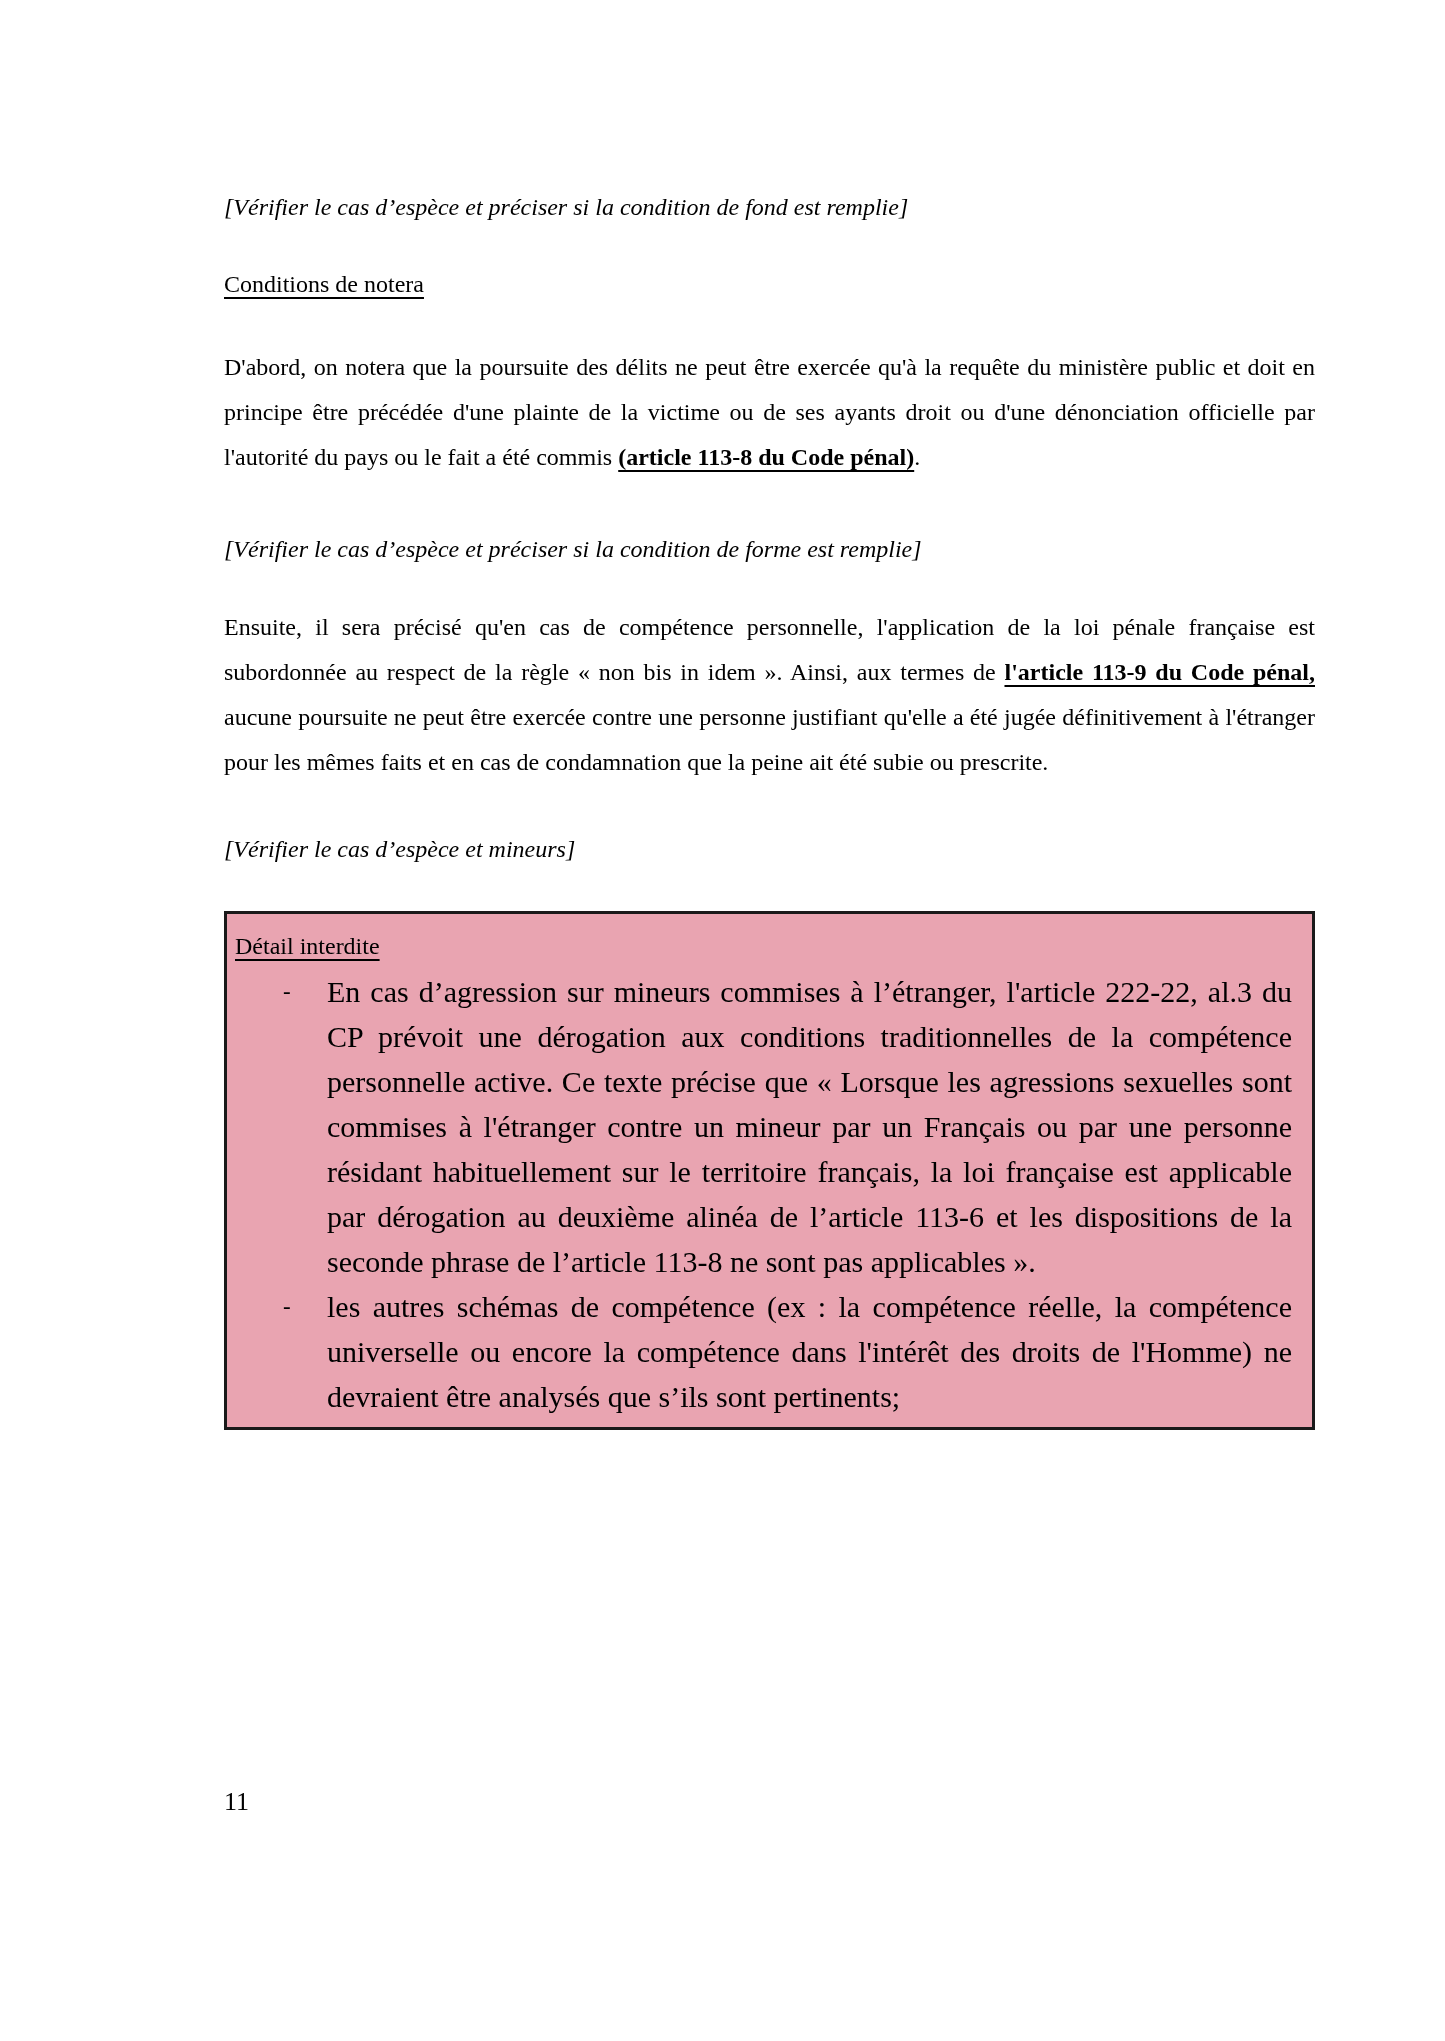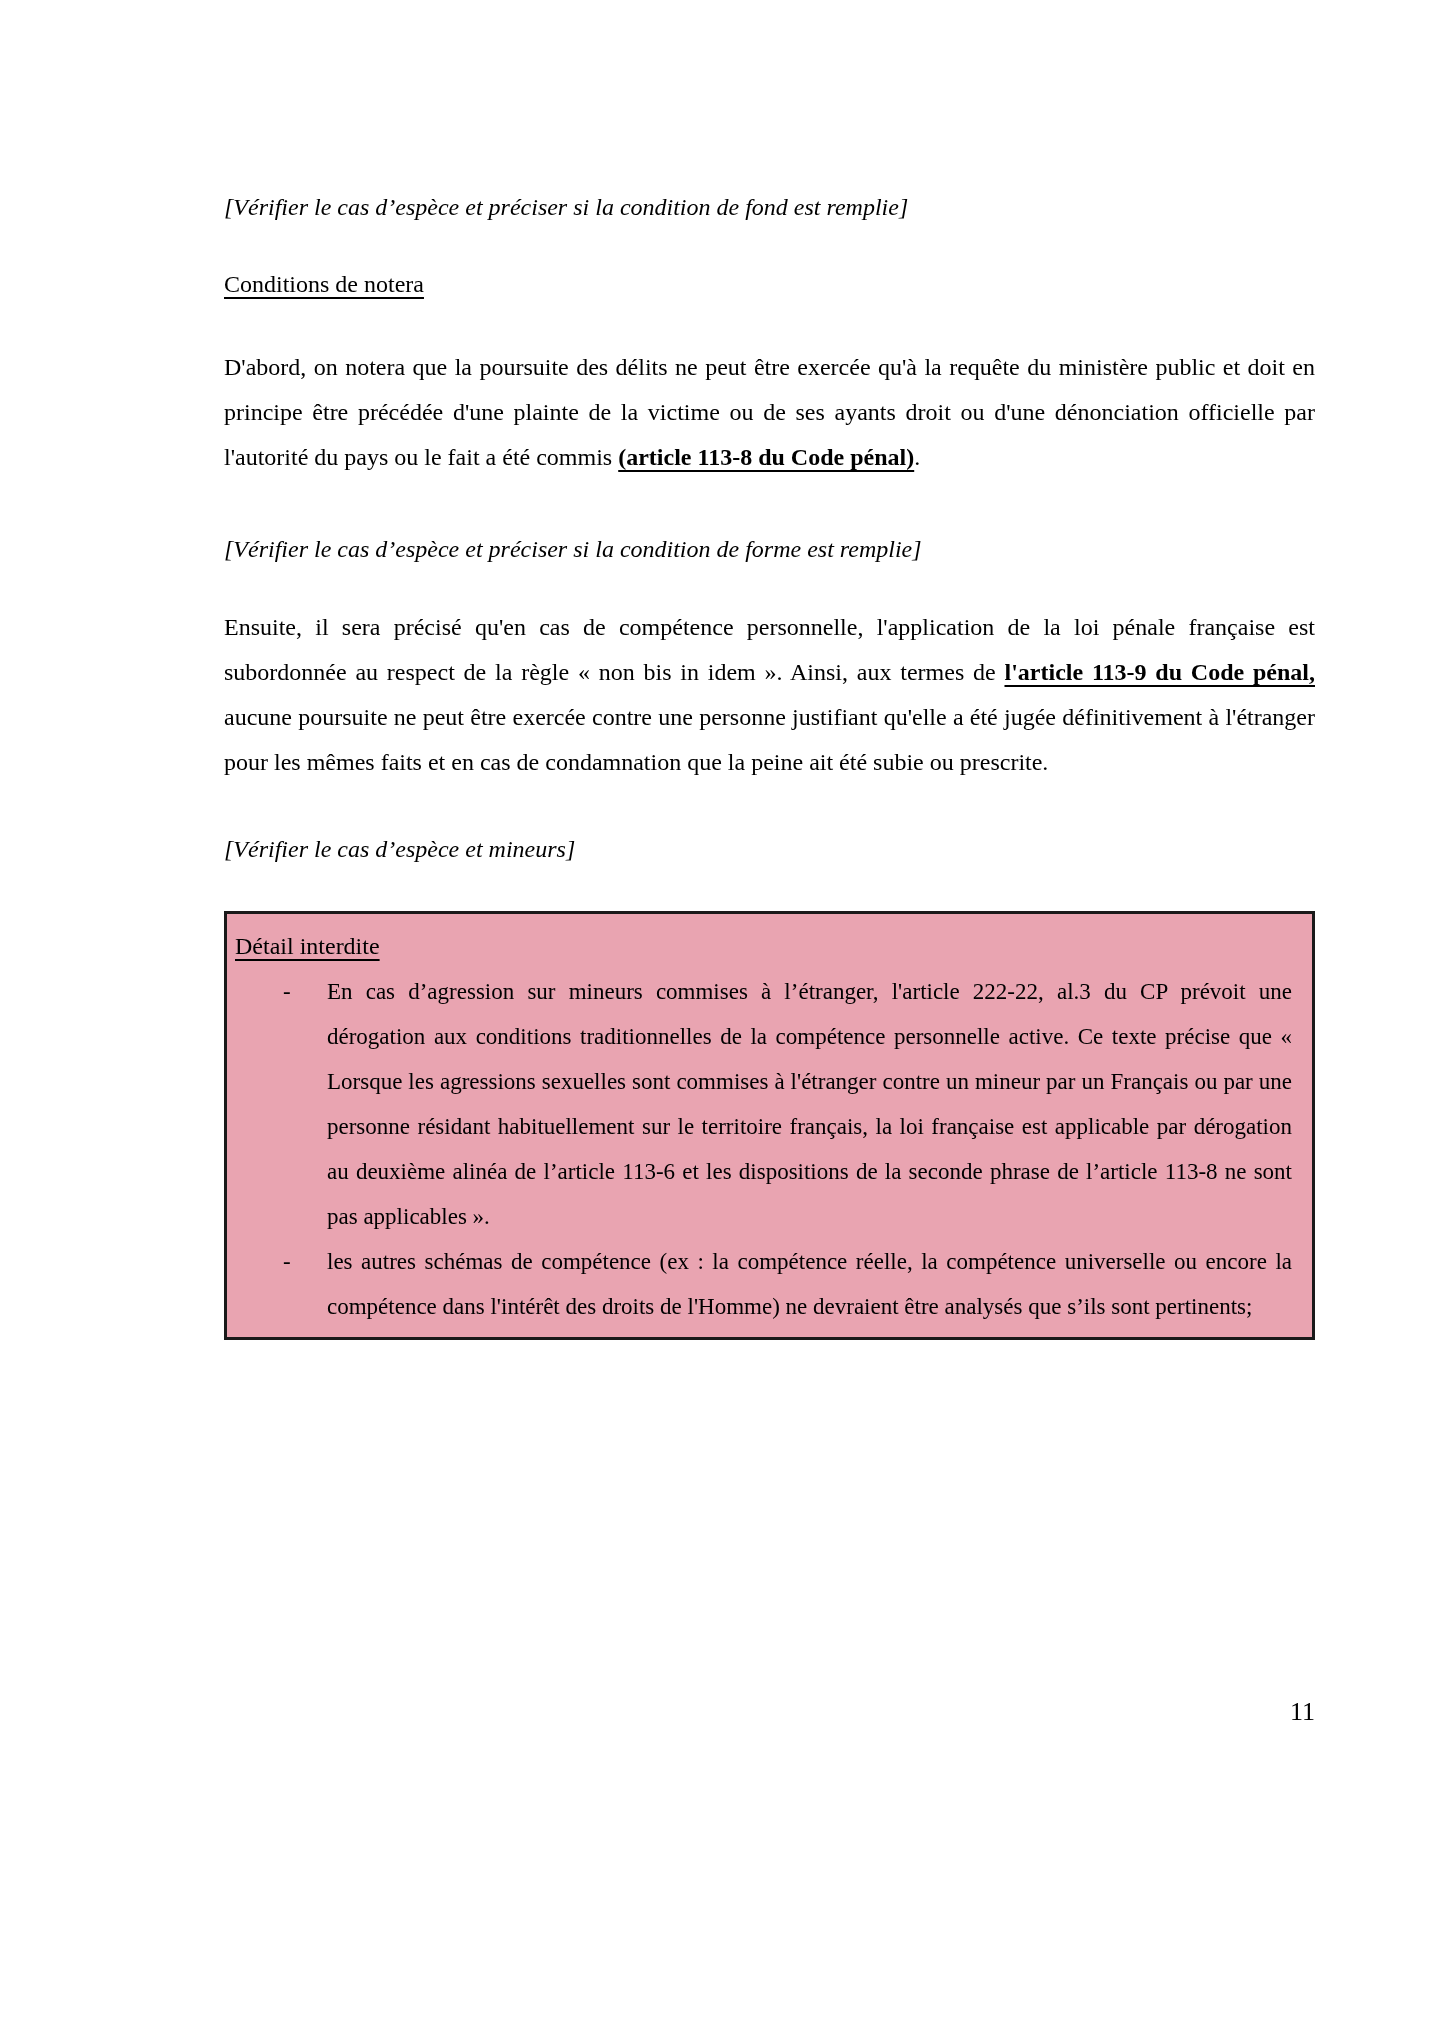--- a/index.html
+++ b/index.html
@@ -75,21 +75,21 @@
   }
   .tech-list {
     list-style: none;
     margin: 0;
     padding: 0;
   }
   .tech-item {
     position: relative;
     margin: 0;
     padding-left: 92px;
-    font-size: 23px;
+    font-size: 30px;
     line-height: 45px;
     text-align: justify;
   }
   .tech-item::before {
     content: "-";
     position: absolute;
     left: 48px;
     top: 0;
     font-size: 23px;
     line-height: 45px;
@@ -97,21 +97,21 @@
   .footer {
     margin-top: 355px;
     font-size: 15px;
     line-height: 28px;
   }
   .footer p { margin: 0; }
   .page-number {
     margin: 2px 0 0 0;
     font-size: 26px;
     line-height: 34px;
-    text-align: right;
+    text-align: left;
   }
 </style>
 </head>
 <body>
 
 <div class="page">
   <div class="content">
 
     <p class="annotation first">[Vérifier le cas d’espèce et préciser si la condition de fond est remplie]</p>
 

